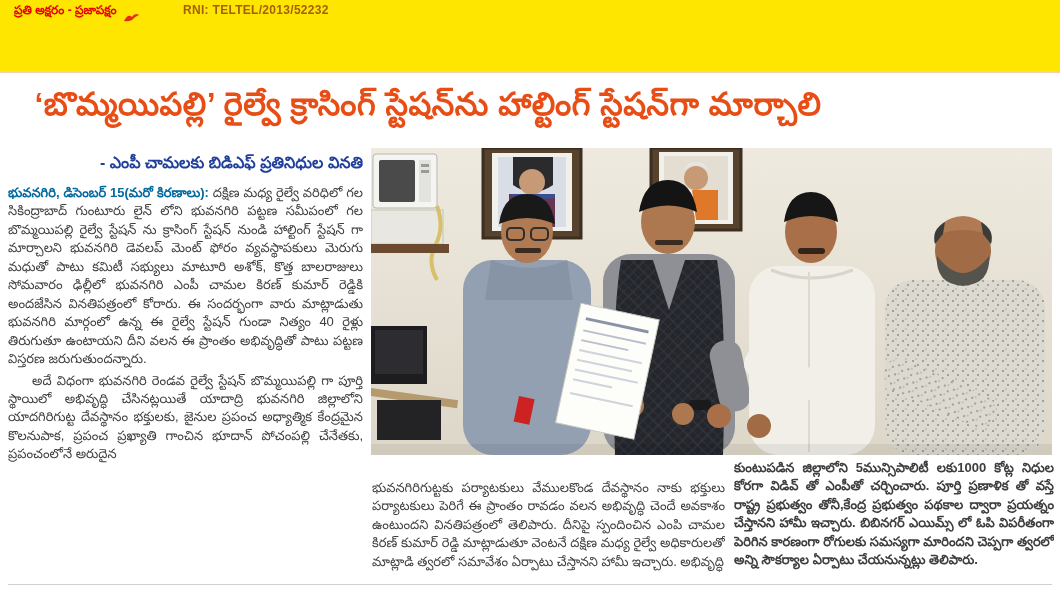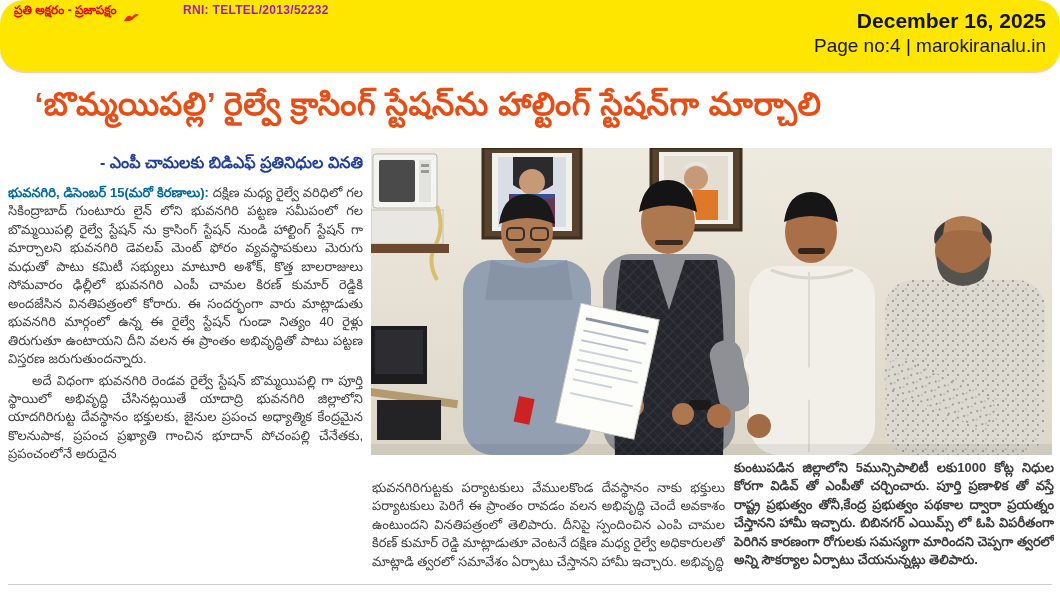--- a/index.html
+++ b/index.html
@@ -2,25 +2,25 @@
 <html><head>
 <meta charset="utf-8">
 <style>
   * { margin:0; padding:0; box-sizing:border-box; }
   html,body { width:1060px; height:600px; overflow:hidden; background:#fff;
     font-family:"Liberation Sans", sans-serif; }
   .page { position:relative; width:1060px; height:600px; background:#fff; }
 
   
   .masthead { position:absolute; left:0; top:0; width:1060px; height:73px;
-    background:#FFE600; border-bottom:2px solid #f3cdb4;border-radius:24px; }
+    background:#FFE600; border-bottom:2px solid #f3cdb4; }
   .tagline { position:absolute; left:14px; top:3px; font-size:12px; font-weight:bold;
     color:#e60000; }
   .rni { position:absolute; left:183px; top:3px; font-size:12px; font-weight:bold;
-    color:#a21caf; letter-spacing:.3px; }
+    color:#a16207; letter-spacing:.3px; }
   .logo { position:absolute; left:12px; top:11px; font-size:44px; font-weight:800;
     color:#1e3f9e; letter-spacing:2px; line-height:1;
     text-shadow:
       -2px -2px 0 #fff, 2px -2px 0 #fff, -2px 2px 0 #fff, 2px 2px 0 #fff,
       0 -2px 0 #fff, 0 2px 0 #fff, -2px 0 0 #fff, 2px 0 0 #fff,
       4px 4px 0 #14265f; }
   .logo-bird { position:absolute; left:122px; top:9px; }
   .masthead-right { position:absolute; right:14px; top:7px; text-align:right; color:#151515; }
   .m-date { font-size:21px; font-weight:600; line-height:1.3; }
   .m-page { font-size:19px; font-weight:500; line-height:1.3; }
@@ -50,24 +50,20 @@
 
 <div class="page">
 
   <div class="masthead">
     <div class="tagline">ప్రతి అక్షరం - ప్రజాపక్షం</div>
     <div class="rni">RNI: TELTEL/2013/52232</div>
     <div class="logo-bird">
       <svg width="18" height="12" viewBox="0 0 18 12">
         <path d="M2 10 Q6 2 10 6 Q13 1 17 4 Q12 6 10 9 Q6 11 2 10 Z" fill="#e03010"></path>
       </svg>
-    </div>
-    <div class="masthead-right">
-      <div class="m-date">December 16, 2025</div>
-      <div class="m-page">Page no:4 | marokiranalu.in</div>
     </div>
   </div>
 
   <div class="headline">‘బొమ్మయిపల్లి’ రైల్వే క్రాసింగ్ స్టేషన్‌ను హాల్టింగ్ స్టేషన్‌గా మార్చాలి</div>
   <div class="subheadline">- ఎంపీ చామలకు బిడిఎఫ్ ప్రతినిధుల వినతి</div>
 
   <div class="col-left body-text">
     <p><span class="dateline">భువనగిరి, డిసెంబర్ 15(మరో కిరణాలు):</span><span> దక్షిణ మధ్య రైల్వే వరిధిలో గల సికింద్రాబాద్ గుంటూరు లైన్ లోని భువనగిరి పట్టణ సమీపంలో గల బొమ్మయిపల్లి రైల్వే స్టేషన్ ను క్రాసింగ్ స్టేషన్ నుండి హాల్టింగ్ స్టేషన్ గా మార్చాలని భువనగిరి డెవలప్ మెంట్ ఫోరం వ్యవస్థాపకులు మెరుగు మధుతో పాటు కమిటీ సభ్యులు మాటూరి అశోక్, కొత్త బాలరాజులు సోమవారం ఢిల్లీలో భువనగిరి ఎంపీ చామల కిరణ్ కుమార్ రెడ్డికి అందజేసిన వినతిపత్రంలో కోరారు. ఈ సందర్భంగా వారు మాట్లాడుతు భువనగిరి మార్గంలో ఉన్న ఈ రైల్వే స్టేషన్ గుండా నిత్యం 40 రైళ్లు తిరుగుతూ ఉంటాయని దీని వలన ఈ ప్రాంతం అభివృద్ధితో పాటు పట్టణ విస్తరణ జరుగుతుందన్నారు.</span></p>
     <p class="indent">అదే విధంగా భువనగిరి రెండవ రైల్వే స్టేషన్ బొమ్మయిపల్లి గా పూర్తి స్థాయిలో అభివృద్ధి చేసినట్లయితే యాదాద్రి భువనగిరి జిల్లాలోని యాదగిరిగుట్ట దేవస్థానం భక్తులకు, జైనుల ప్రపంచ అధ్యాత్మిక కేంద్రమైన కొలనుపాక, ప్రపంచ ప్రఖ్యాతి గాంచిన భూదాన్ పోచంపల్లి చేనేతకు, ప్రపంచంలోనే అరుదైన</p>
   </div>

